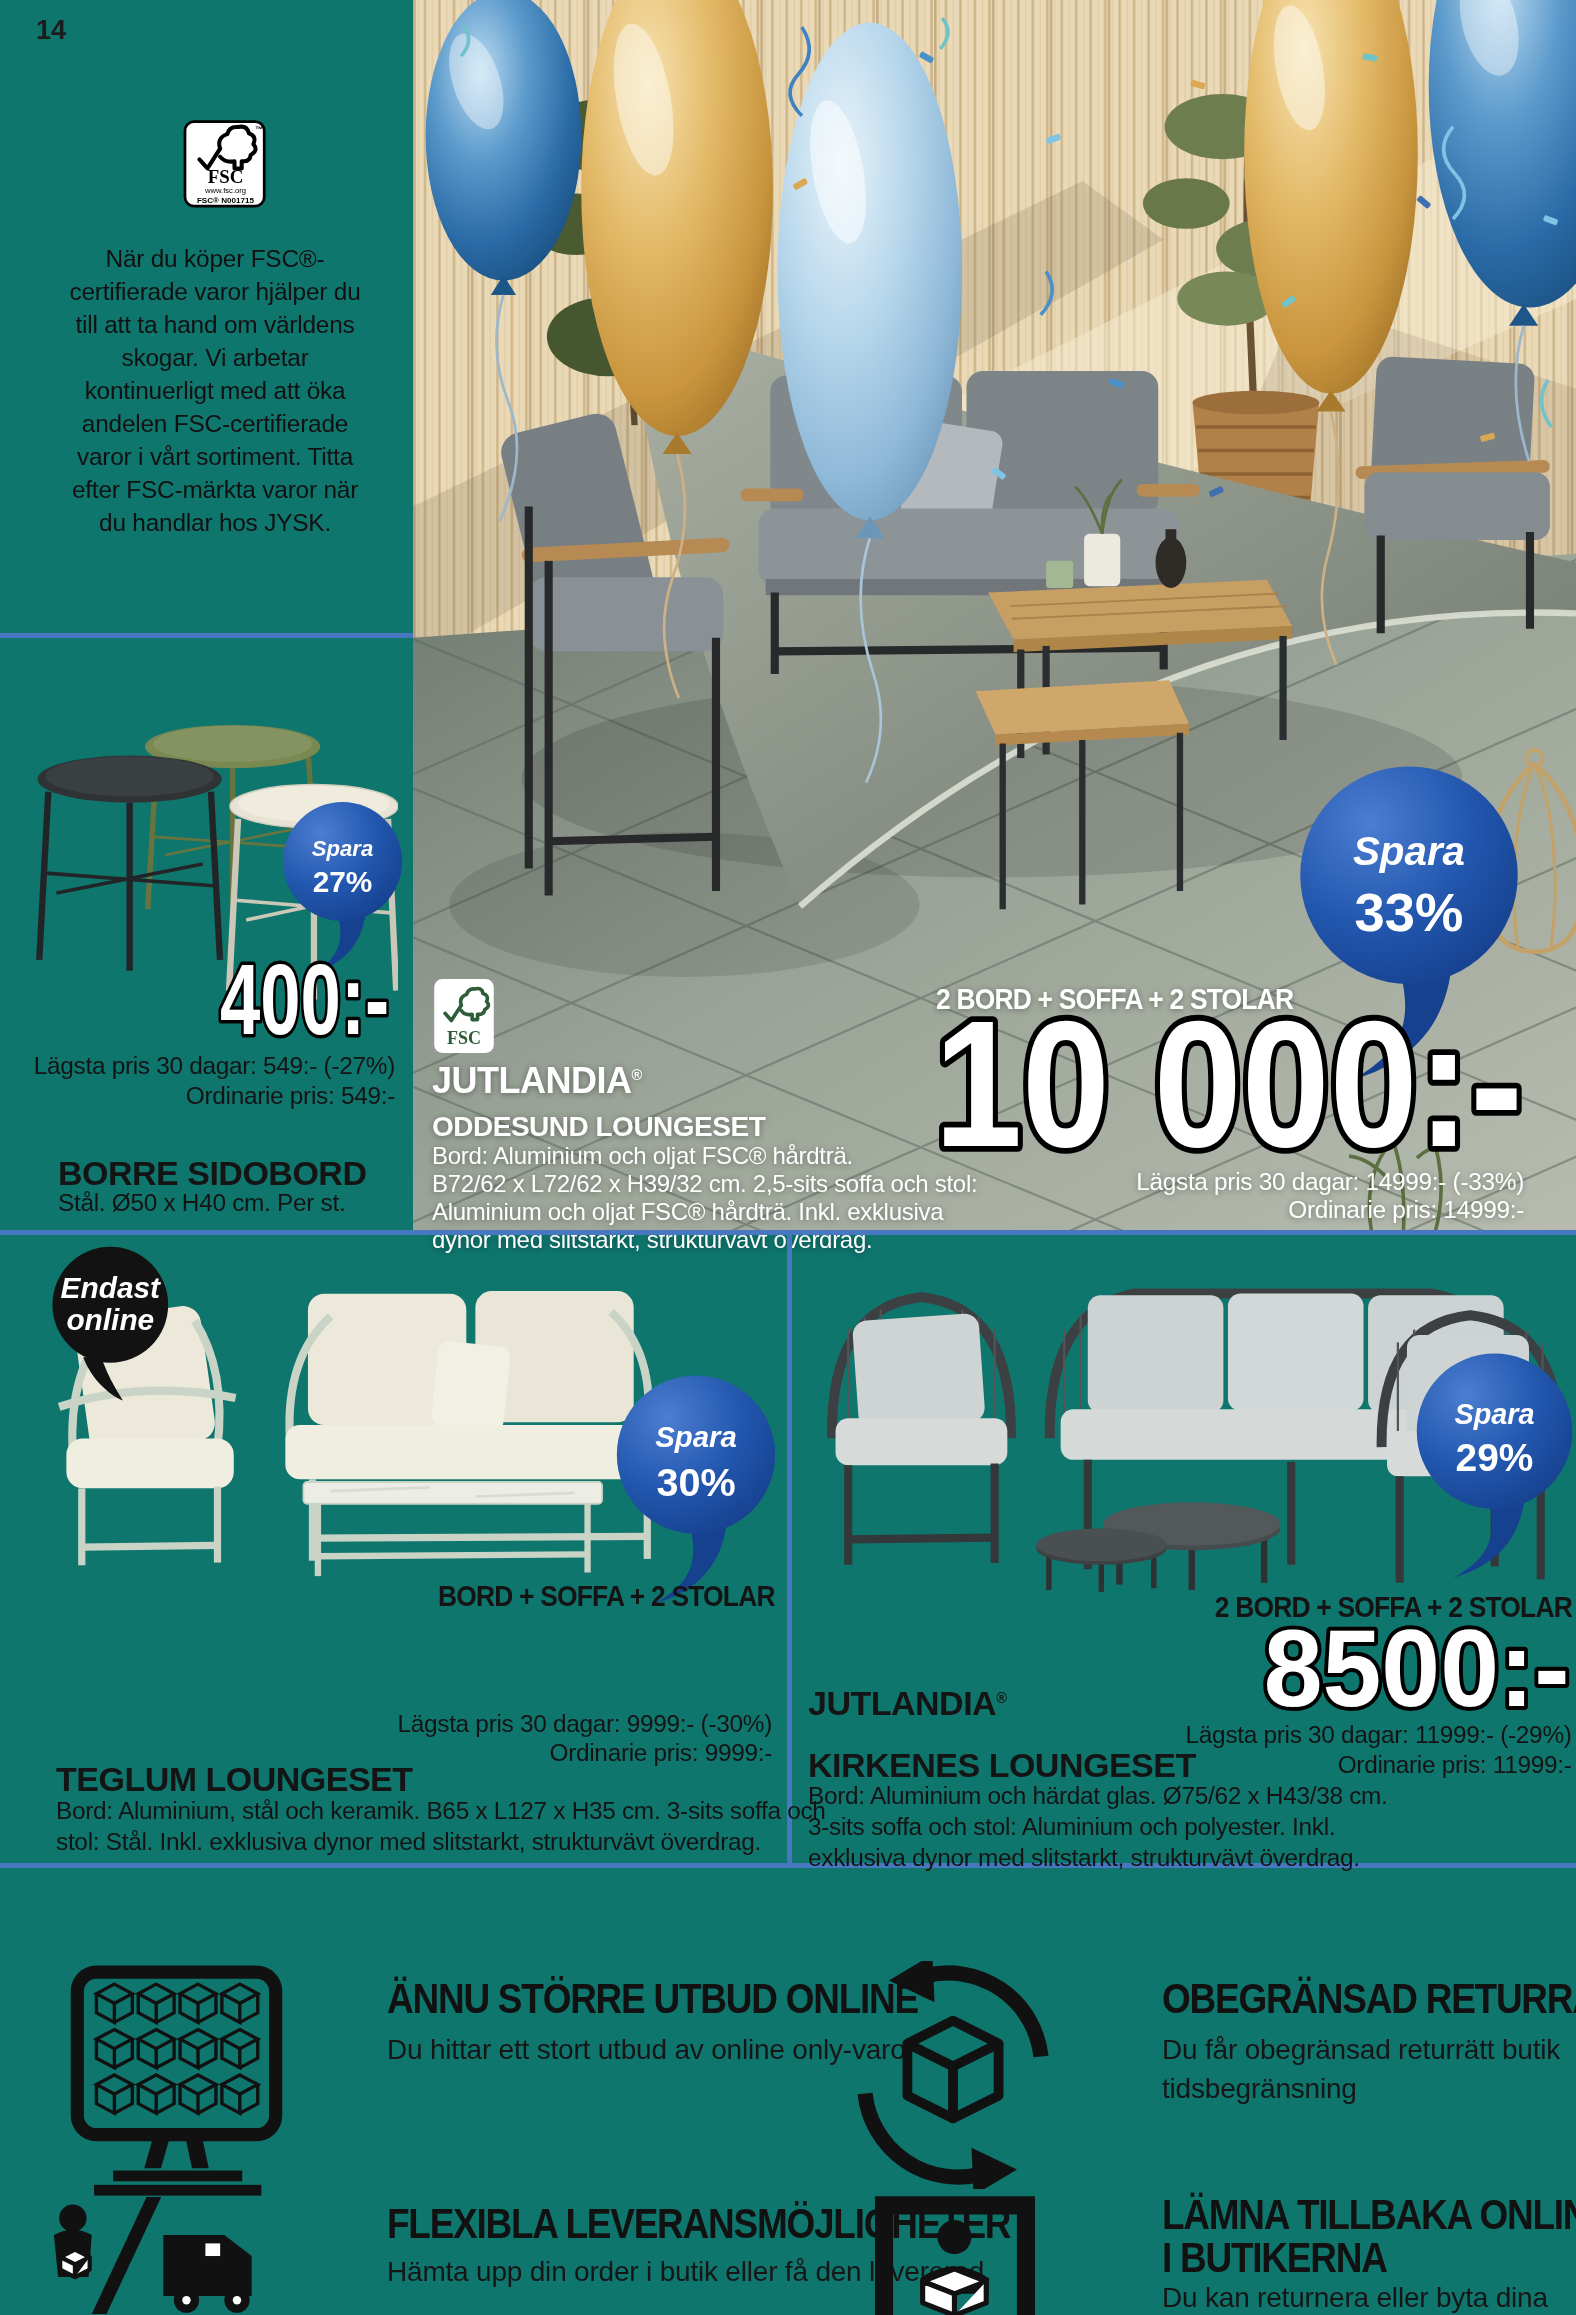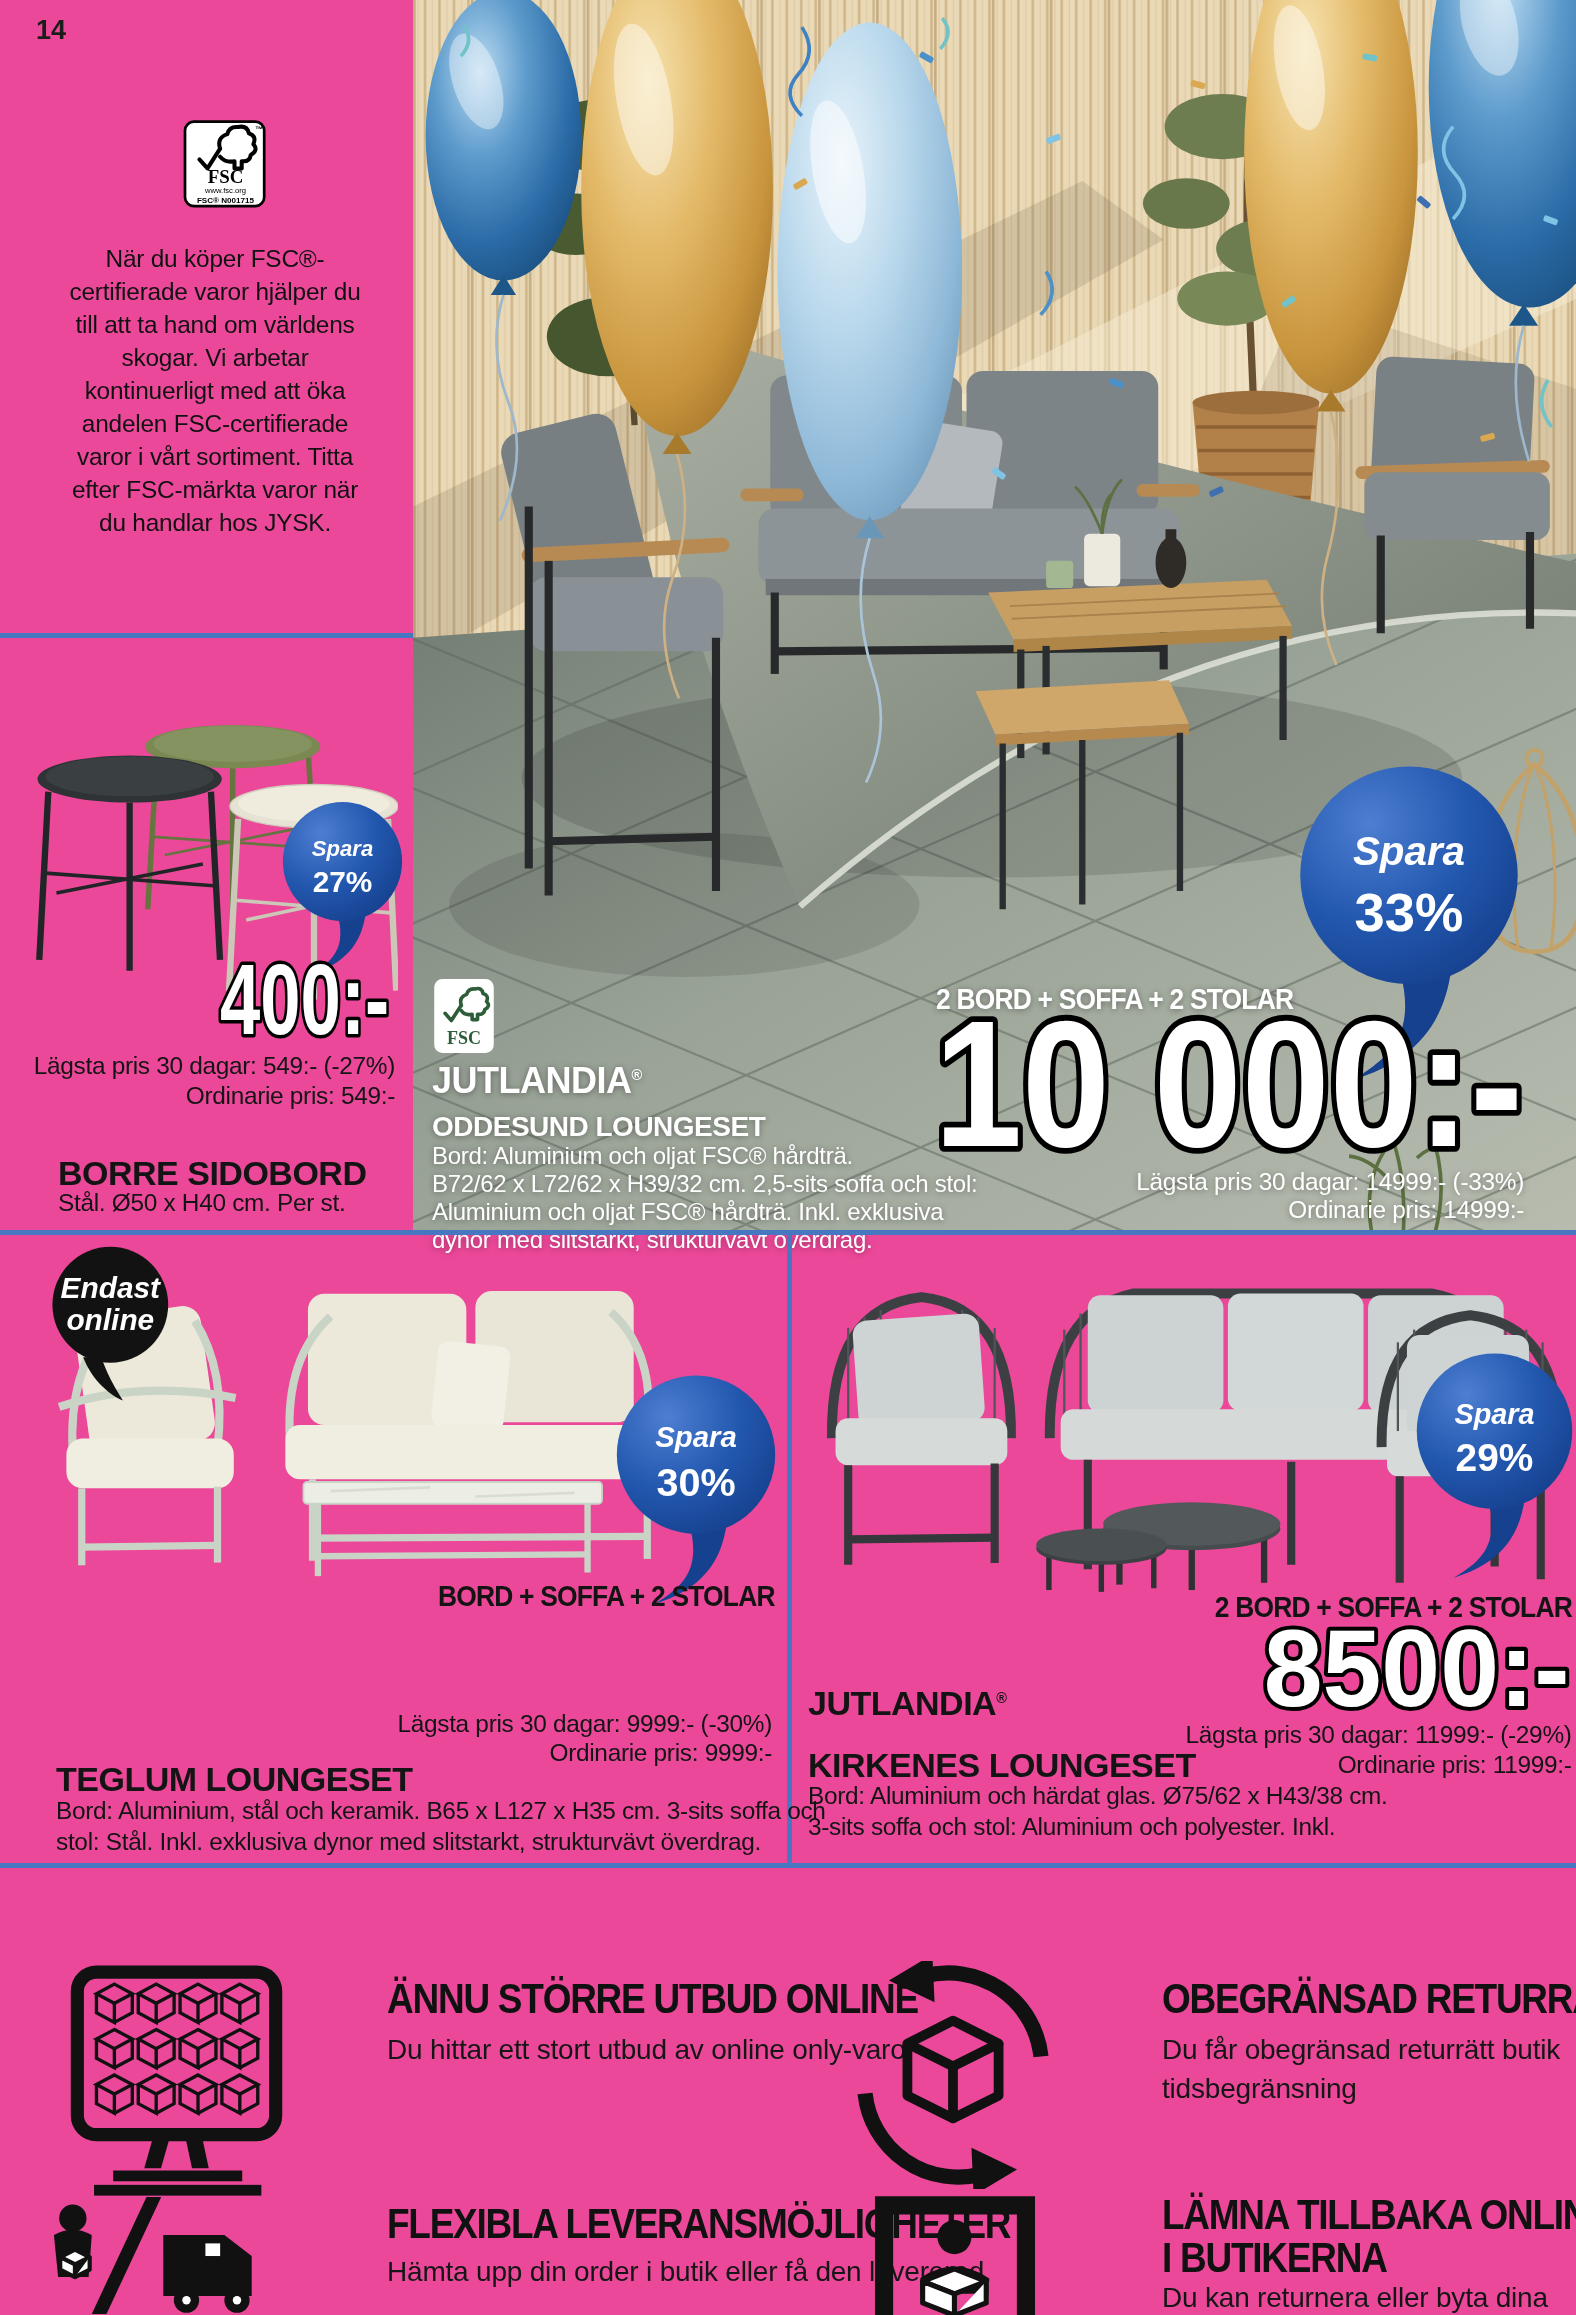--- a/index.html
+++ b/index.html
@@ -1,16 +1,16 @@
 <!DOCTYPE html>
 <html style="font-size:14.5px"><head>
 <meta charset="utf-8">
 <style>
   html,body{margin:0;padding:0;background:#fff}
-  #page{position:relative;width:1577px;height:2316px;background:#ec4899;overflow:hidden;
+  #page{position:relative;width:1577px;height:2316px;background:#0f766e;overflow:hidden;
         font-family:"Liberation Sans",sans-serif;color:#141414}
   .abs{position:absolute}
   .nw{white-space:nowrap}
   .ol{transform-origin:left top}
   .or{transform-origin:right top}
   .cond{transform:scaleX(.88)}
   .hero-white{color:#fff;text-shadow:0 0.9px 6.3px rgba(0,0,0,.38)}
   .page-num{font-size:27px;font-weight:600;color:#1c1c1a}
   .fsc-par{width:318px;text-align:center;font-size:24.4px;line-height:33px;letter-spacing:-0.2px;color:#111;font-weight:500}
   .set-label{font-weight:bold;font-size:30px;letter-spacing:-0.9px}
@@ -580,20 +580,21 @@
       <text class="price-text" x="3" y="90" font-size="120" stroke-width="9" textLength="338" lengthAdjust="spacingAndGlyphs">8500:-</text>
     </svg>
   </div>
   <div class="abs brand" style="left:808px;top:1684px;font-size:34px"><span>JUTLANDIA</span><sup>®</sup></div>
   <div class="abs price-note nw" style="right:5.4px;top:1721px">Lägsta pris 30 dagar: 11999:- (-29%)</div>
   <div class="abs prod-title" style="left:808px;top:1746px">KIRKENES LOUNGESET</div>
   <div class="abs price-note nw" style="right:5.4px;top:1751px">Ordinarie pris: 11999:-</div>
   <div class="abs prod-desc" style="left:808px;top:1780px">
     <div>Bord: Aluminium och härdat glas. Ø75/62 x H43/38 cm.</div>
     <div>3-sits soffa och stol: Aluminium och polyester. Inkl.</div>
+    <div>exklusiva dynor med slitstarkt, strukturvävt överdrag.</div>
   </div>
 
   <div class="abs" style="left:50px;top:1965px;width:253px;height:233px">
     <svg width="253" height="233" viewBox="0 0 210 195">
       <rect x="22" y="6" width="166" height="136" rx="16" fill="none" stroke="#111" stroke-width="11"></rect>
       <defs>
         <g id="cb" stroke="#111" stroke-width="2.8" fill="none">
           <path d="M15,0 L30,8 L15,16 L0,8 Z"></path>
             <path d="M0,8 V24 L15,32 V16"></path>
             <path d="M30,8 V24 L15,32"></path>

